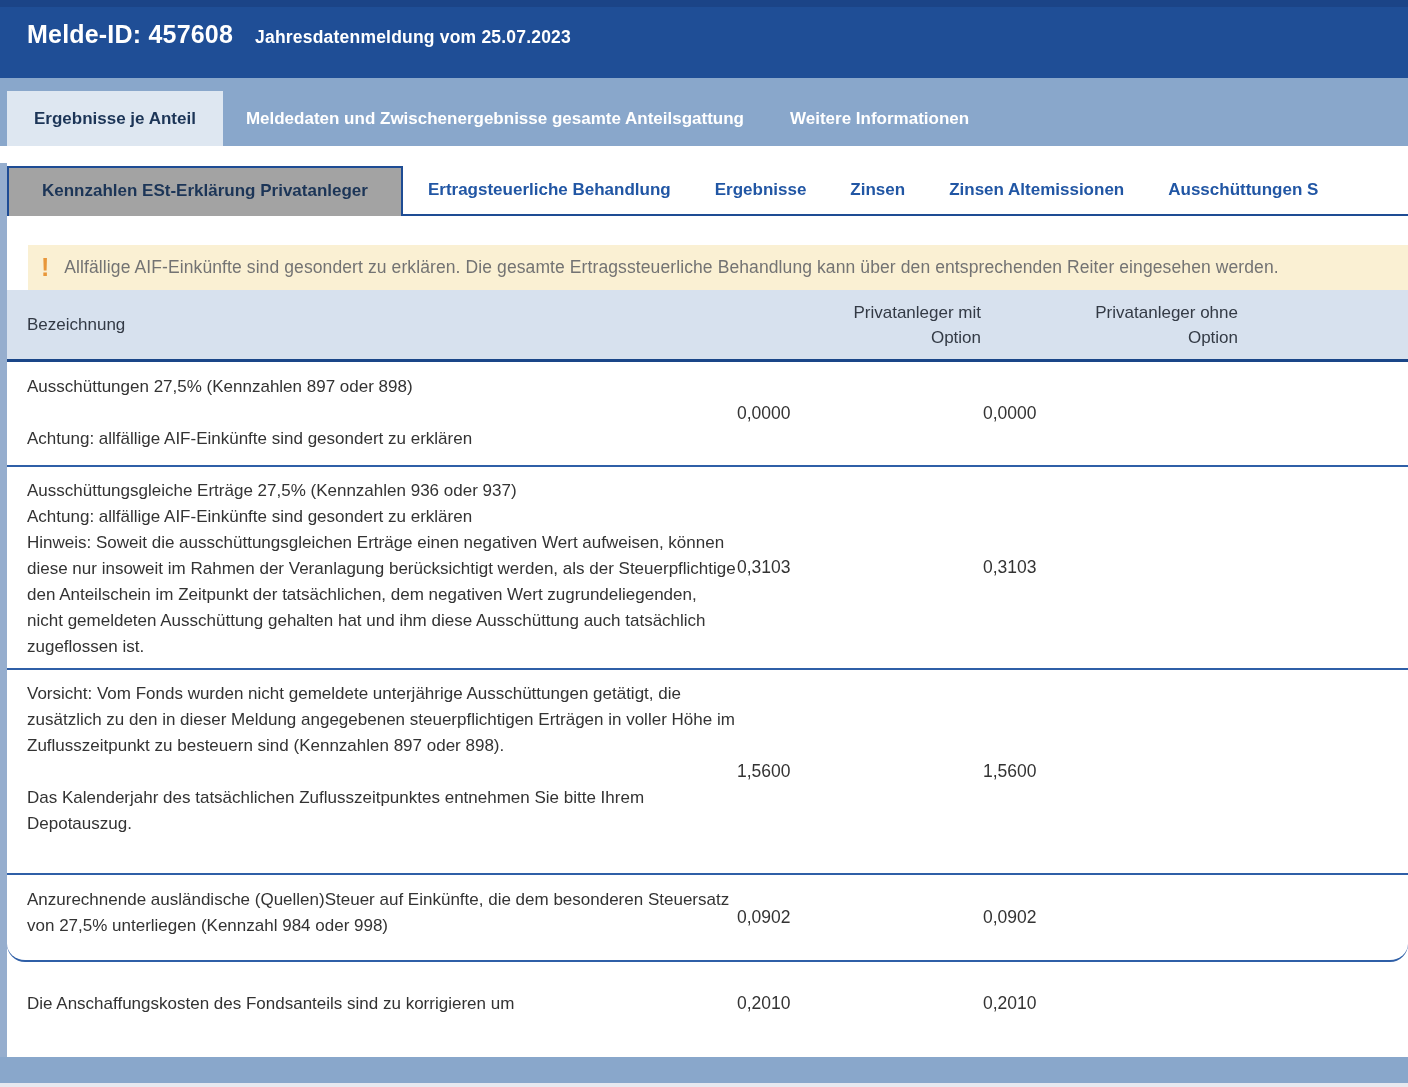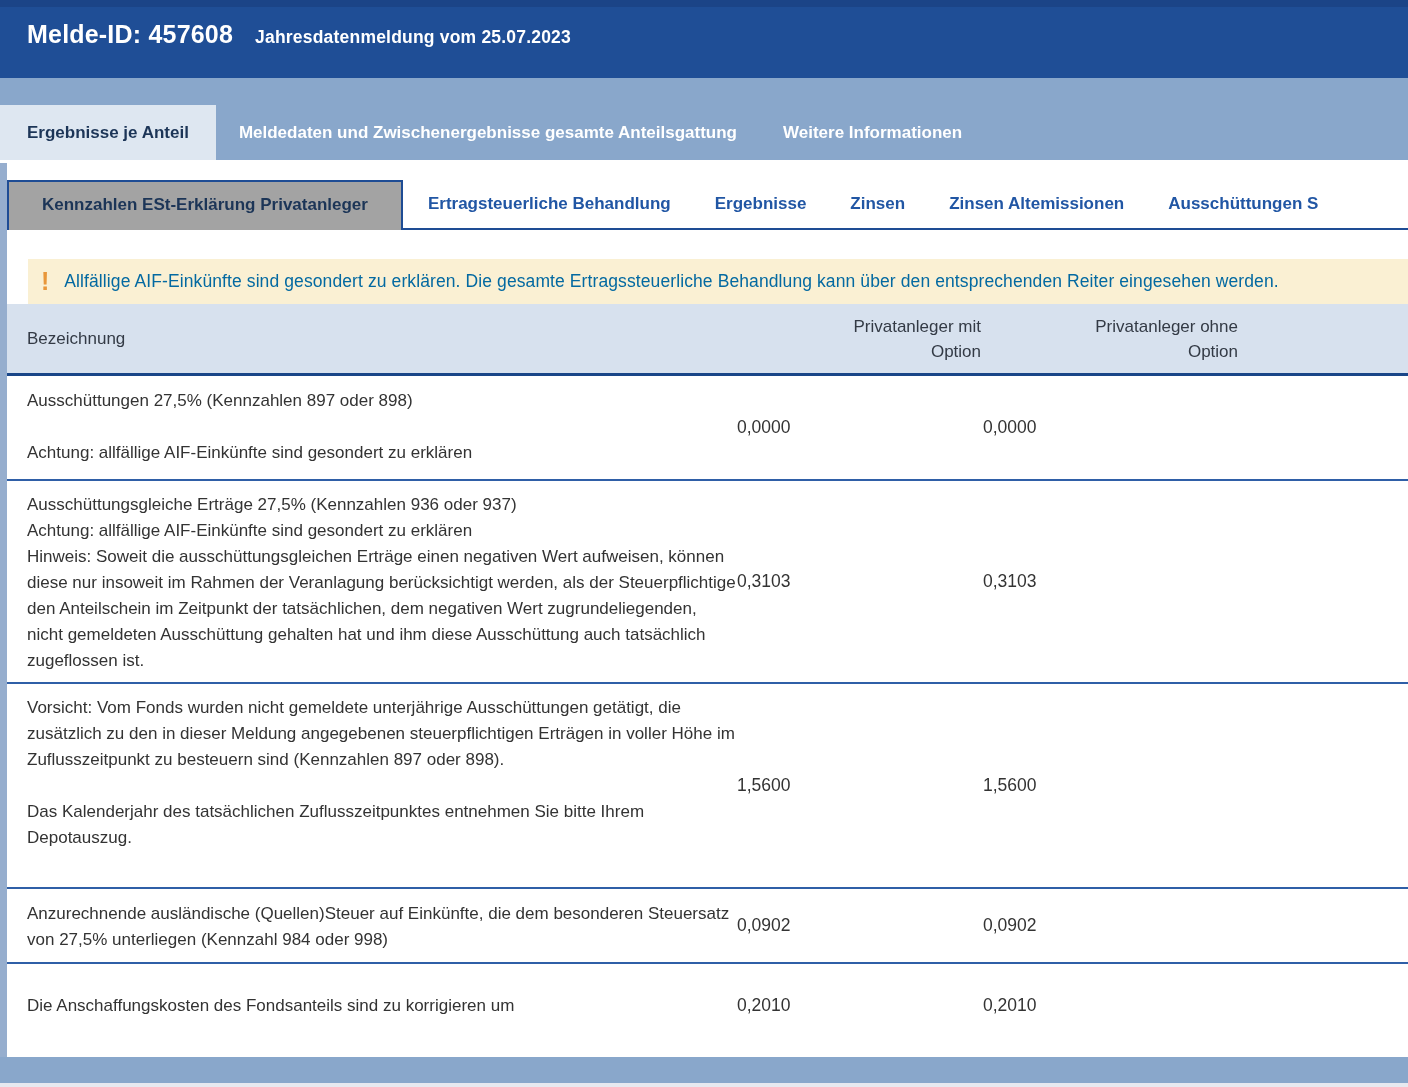--- a/index.html
+++ b/index.html
@@ -9,22 +9,22 @@
   
   .app-header{
     height:78px; background:#1F4E96; border-top:7px solid #1B4487;
     display:flex; align-items:baseline; padding:13px 0 0 27px; color:#fff;
   }
   .app-title{ font-size:25px; font-weight:bold; letter-spacing:.2px; }
   .app-subtitle{ font-size:17.5px; font-weight:bold; margin-left:22px; letter-spacing:.2px; }
 
   
   .tabbar-1{
-    height:82px; background:#89A7CB; display:flex; align-items:flex-end;
-    white-space:nowrap; overflow:hidden;
+    height:68px; background:#89A7CB; display:flex; align-items:flex-end;
+    padding-left:7px; white-space:nowrap; overflow:hidden;
   }
   .tab1{ height:55px; line-height:55px; font-size:17px; font-weight:bold; cursor:pointer; }
   .tab1.active{ background:#DEE7F1; color:#1C3557; padding:0 27px; }
   .tab1.inactive{ color:#ffffff; padding:0 23px; }
 
   
   .tabbar-2{
     height:70px; background:#ffffff; position:relative;
     display:flex; align-items:flex-end; padding-left:7px; white-space:nowrap; overflow:hidden;
   }
@@ -39,21 +39,21 @@
   }
   .tab2.inactive{ color:#2156A4; height:48px; line-height:44px; padding:0 22px; }
   .tab2.inactive.first{ margin-left:3px; }
 
   
   .notice{
     margin:29px 0 0 28px; width:1380px; height:45px; background:#FAF0D3;
     display:flex; align-items:center; padding-left:13px;
   }
   .notice .warning-icon{ color:#E8973A; font-weight:bold; font-size:25px; line-height:1; }
-  .notice .notice-text{ font-size:17.5px; color:#0369a1; margin-left:15px; letter-spacing:.1px; }
+  .notice .notice-text{ font-size:17.5px; color:#737373; margin-left:15px; letter-spacing:.1px; }
 
   
   .tbl{ margin-left:7px; width:1401px; }
   .tr{
     display:grid; grid-template-columns:730px 246px 257px 1fr;
     background:#fff; overflow:hidden;
   }
   .thead{
     background:#D7E1EE; height:72px; border-bottom:3px solid #1A4688;
   }
@@ -64,21 +64,21 @@
   }
   .td-desc{
     padding-left:20px; font-size:17px; line-height:26px; color:#333;
     white-space:pre-line; padding-top:11px;
   }
   .td-val{ text-align:left; font-size:17.5px; color:#333; align-self:center; padding-right:2px; }
   .row-sep{ border-bottom:2px solid #2F5FA7; }
   .row-1{ height:105px; } .row-1 .td-desc{ padding-top:12px; }
   .row-2{ height:203px; }
   .row-3{ height:205px; }
-  .row-4{ height:75px; }  .row-4 .td-desc{ padding-top:12px; }
+  .row-4{ height:87px;border-radius:18px; }  .row-4 .td-desc{ padding-top:12px; }
   .row-5{ height:83px; }  .row-5 .td-desc{ padding-top:0; align-self:center; }
 
   
   .left-sliver{ position:absolute; left:0; top:163px; width:7px; height:920px; background:#96AECE; }
   .footer-band{ position:absolute; left:0; top:1057px; width:1408px; height:26px; background:#89A7CB; }
   .footer-strip{ position:absolute; left:0; top:1083px; width:1408px; height:4px; background:#E7E9F0; }
 </style>
 </head>
 <body>
 

